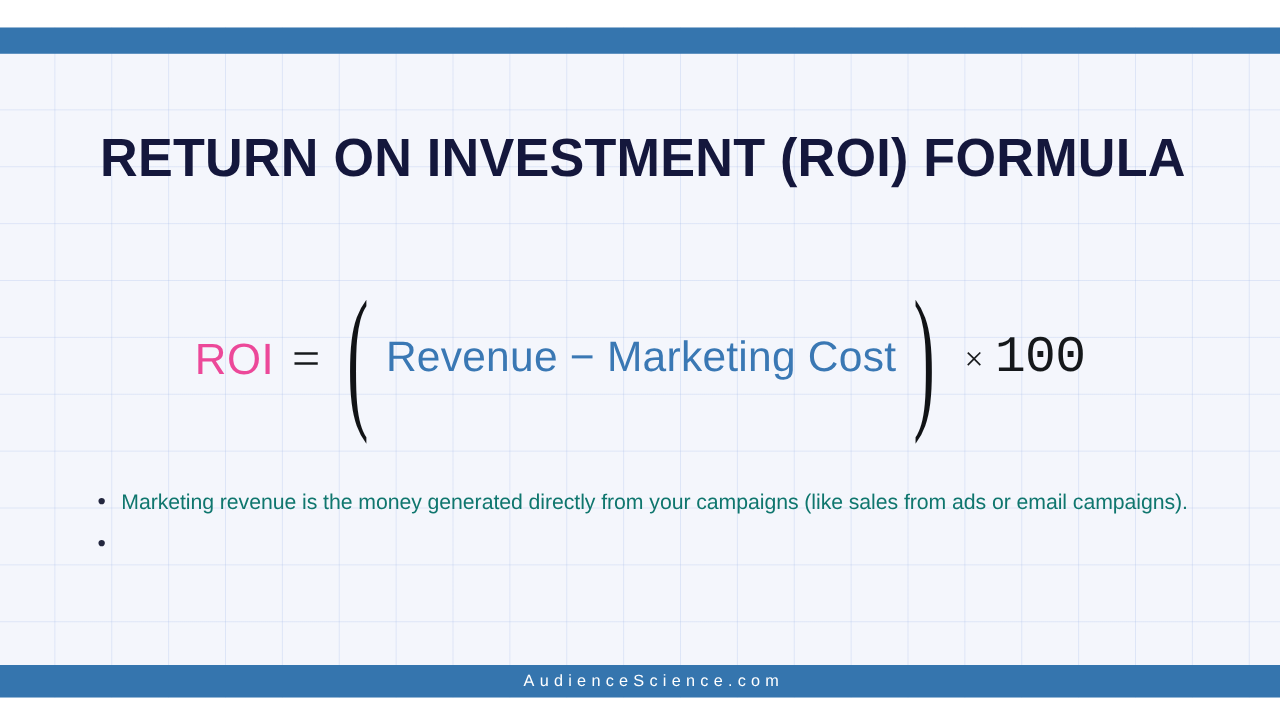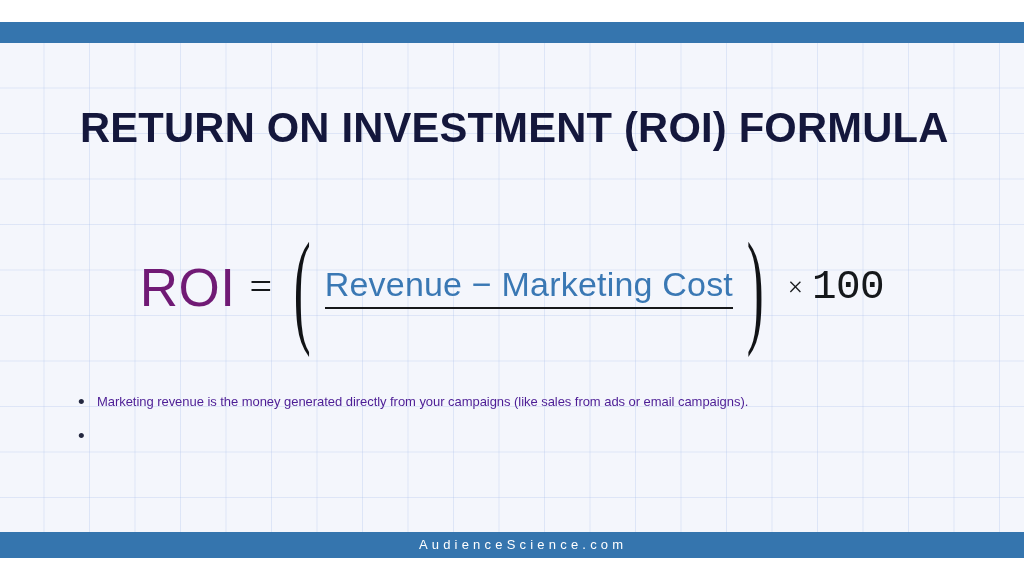--- a/index.html
+++ b/index.html
@@ -80,22 +80,22 @@
     left: 0;
     top: 232px;
     width: 1024px;
     height: 110px;
     display: flex;
     align-items: center;
     justify-content: center;
     font-family: "Liberation Sans Narrow", "Liberation Sans", sans-serif;
   }
   .f-roi {
-    color: #701a75;
-    font-size: 53px;
+    color: #ec4899;
+    font-size: 35px;
     line-height: 1;
     letter-spacing: 0.5px;
   }
   .f-eq {
     color: #15181b;
     font-size: 40px;
     line-height: 1;
     margin: 0 12px 0 14px;
     font-family: "Liberation Serif", serif;
   }
@@ -103,21 +103,20 @@
     color: #111316;
     font-size: 62px;
     line-height: 1;
     display: inline-block;
     transform: scaleY(2.05) scaleX(0.82);
     font-family: "Liberation Serif", serif;
     margin: 0 8px;
   }
   .fraction {
     display: inline-flex;
-    flex-direction: column;
     align-items: center;
     margin: 8px 4px;
     justify-content: flex-end;
   }
   .numerator,
   .denominator {
     color: #3a78b4;
     font-size: 34px;
     line-height: 1.22;
     white-space: nowrap;
@@ -157,22 +156,22 @@
     margin-bottom: 3px;
   }
   .bullet-dot {
     color: #23273f;
     font-size: 19px;
     line-height: 31px;
     width: 19px;
     flex: 0 0 19px;
   }
   .bullet-text {
-    color: #4c1d95;
-    font-size: 13px;
+    color: #0f766e;
+    font-size: 17px;
     line-height: 31px;
     letter-spacing: -0.05px;
   }
 </style>
 </head>
 <body>
 
 <div id="slide">
 
   <div class="canvas"></div>

